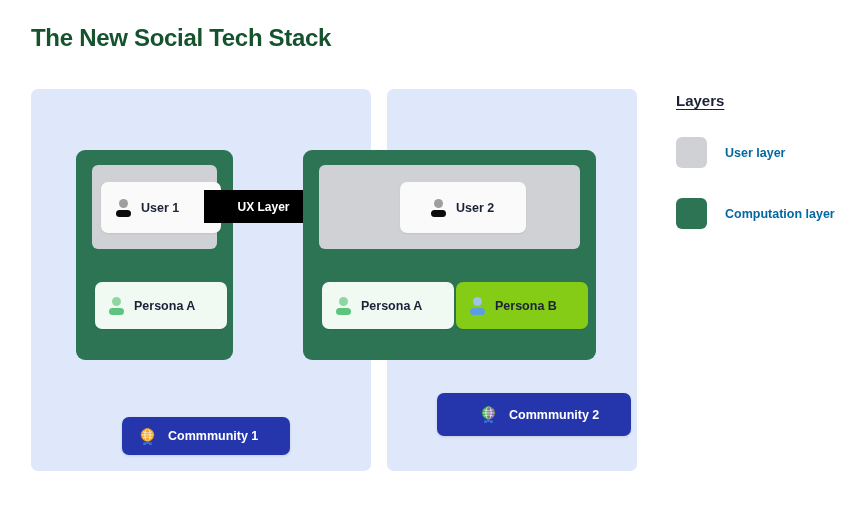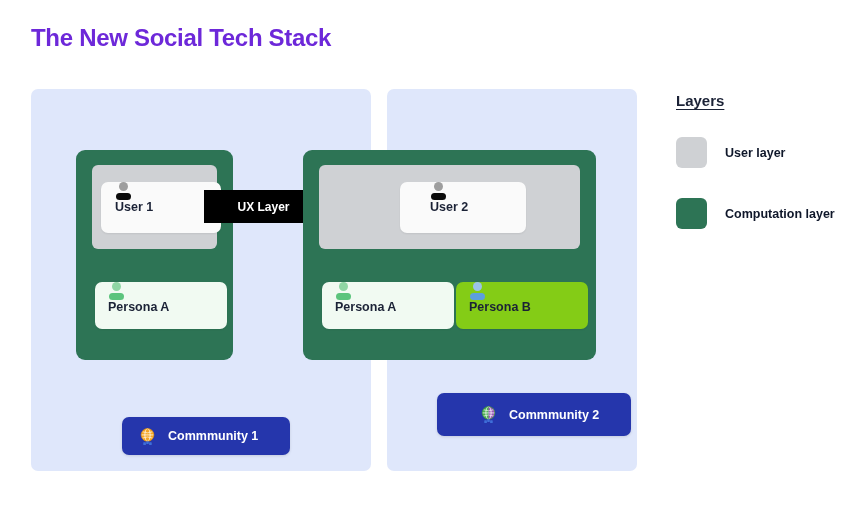--- a/index.html
+++ b/index.html
@@ -9,21 +9,21 @@
     font-family:"Liberation Sans","DejaVu Sans",sans-serif;
     overflow:hidden;
     position:relative;
   }
   .stage{position:absolute;left:0;top:0;width:850px;height:525px;}
 
   
   .title{
     position:absolute;left:31px;top:24px;
     font-size:24px;font-weight:bold;
-    color:#6d28d9;letter-spacing:-0.3px;
+    color:#14532d;letter-spacing:-0.3px;
     white-space:nowrap;
   }
 
   
   .panel{
     position:absolute;
     background:#dfe7fb;
     border-radius:7px;
   }
   #panel-left{left:31px;top:89px;width:340px;height:382px;}
@@ -43,24 +43,23 @@
     position:absolute;
     background:#cfd1d4;
     border-radius:6px;
   }
   #gray-left{left:92px;top:165px;width:125px;height:84px;}
   #gray-right{left:319px;top:165px;width:261px;height:84px;}
 
   
   .chip{
     position:absolute;
-    display:flex;align-items:flex-start;
+    display:flex;align-items:center;
     border-radius:7px;
     box-shadow:0 1px 2px rgba(0,0,0,0.07);
-    flex-direction:column;
   }
   .chip .chip-label{
     font-size:12.5px;font-weight:bold;color:#1b2236;
     white-space:nowrap;
   }
 
   
   .user-chip{background:#fafafa;}
   #user1-chip{left:101px;top:182px;width:106px;height:51px;padding-left:14px;}
   #user2-chip{left:400px;top:182px;width:96px;height:51px;padding-left:30px;}
@@ -118,21 +117,21 @@
 
   
   #legend{position:absolute;left:676px;top:92px;width:170px;}
   .legend-title{
     font-size:15px;font-weight:bold;color:#1b2236;
     text-decoration:underline;text-underline-offset:3px;
     display:inline-block;margin:0 0 28px 0;
   }
   .legend-row{display:flex;align-items:center;margin-bottom:30px;}
   .legend-swatch{width:31px;height:31px;border-radius:6px;flex:0 0 auto;margin-right:18px;}
-  .legend-label{font-size:12.5px;font-weight:bold;color:#0f172a;white-space:nowrap;}
+  .legend-label{font-size:12.5px;font-weight:bold;color:#0369a1;white-space:nowrap;}
 </style>
 </head>
 <body>
 
 <div class="stage">
 
   <div class="title">The New Social Tech Stack</div>
 
   <div class="panel" id="panel-left"></div>
 

